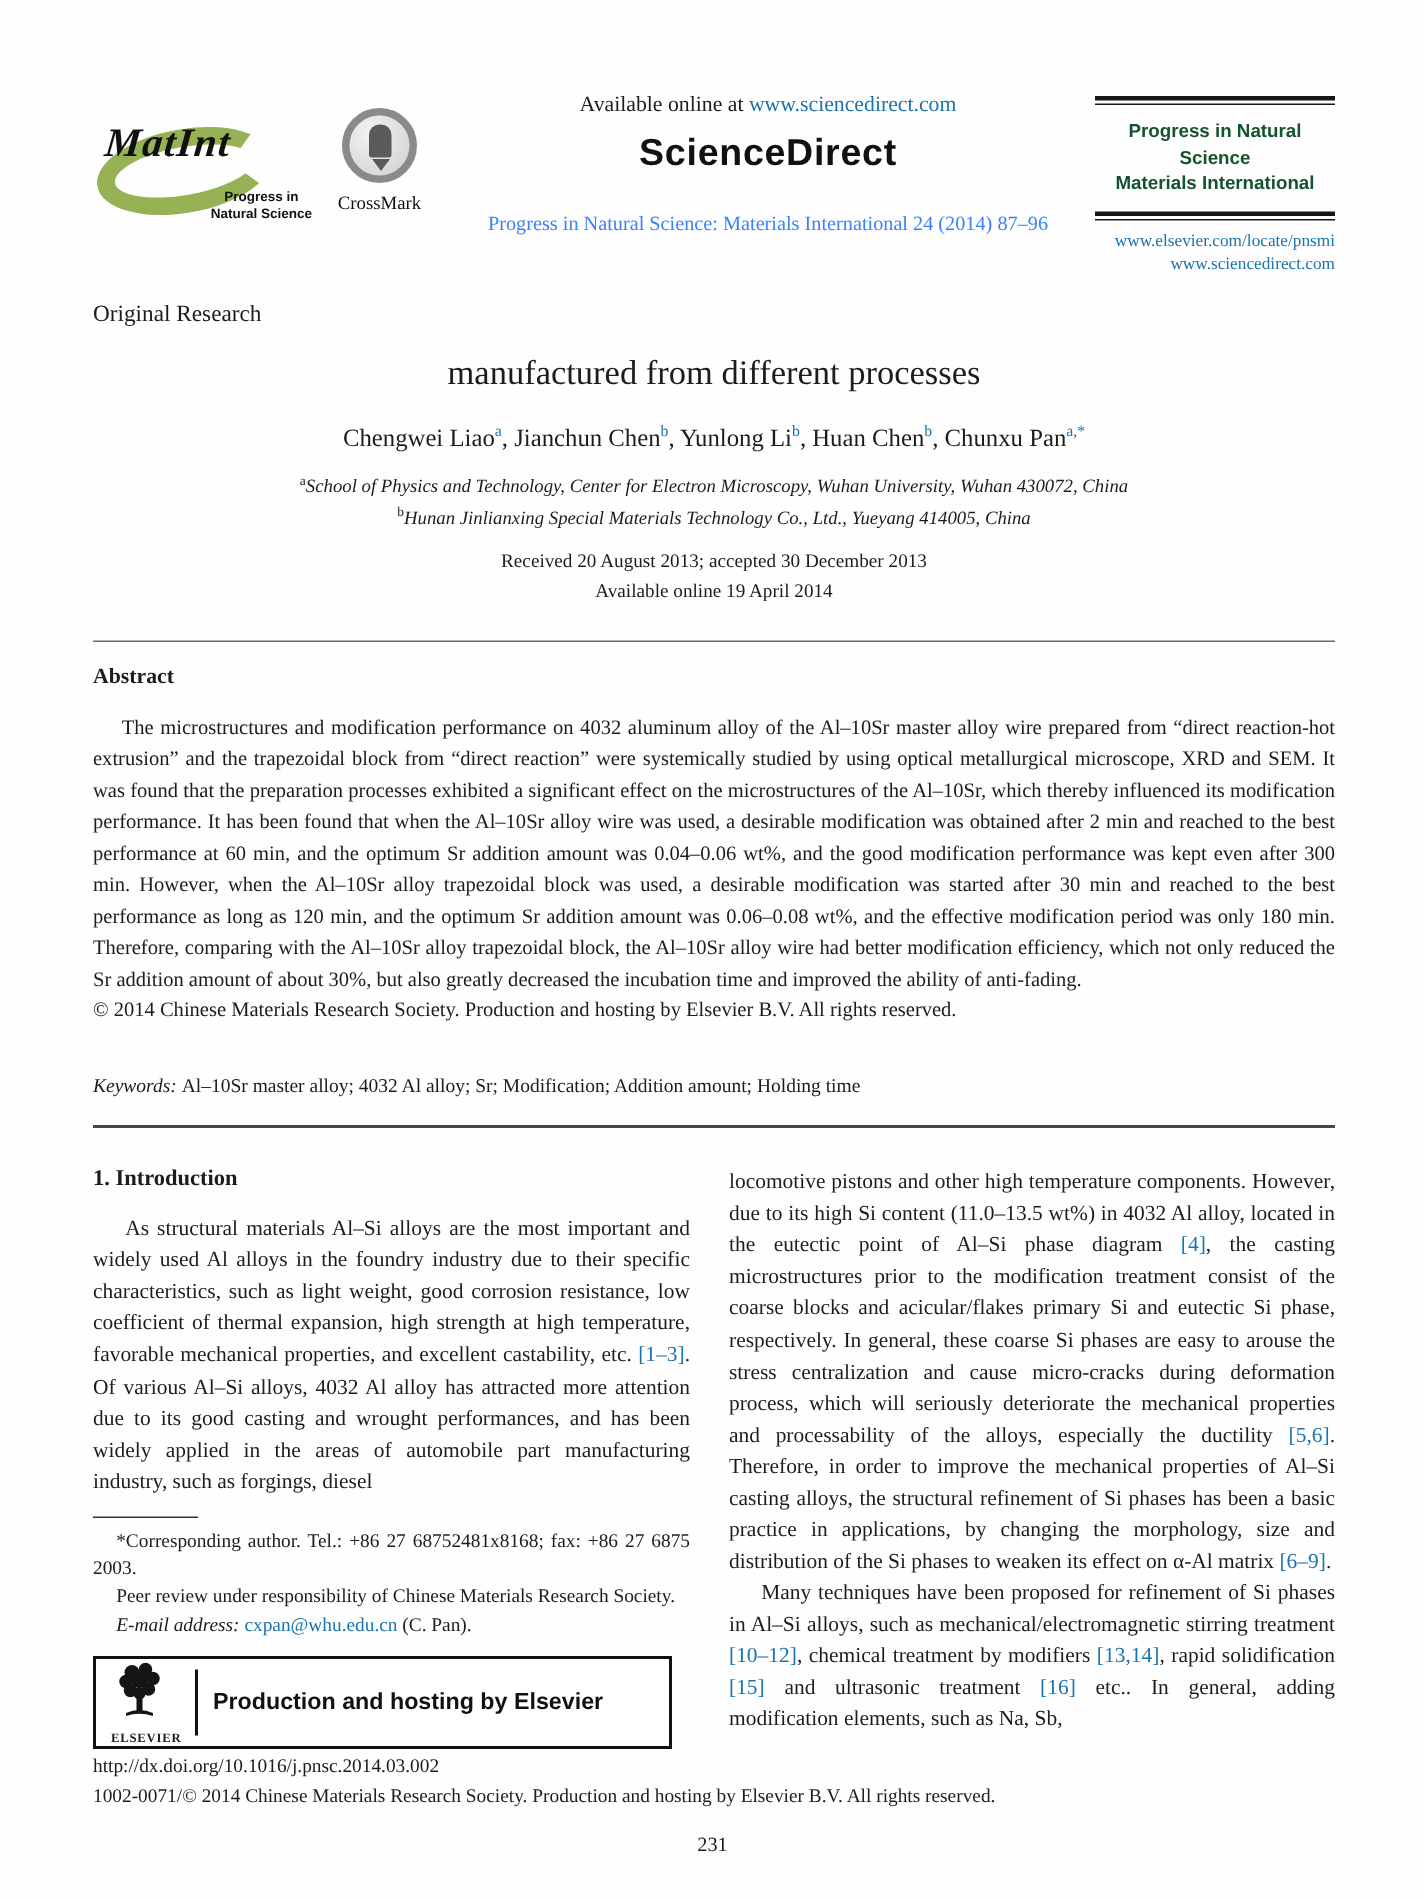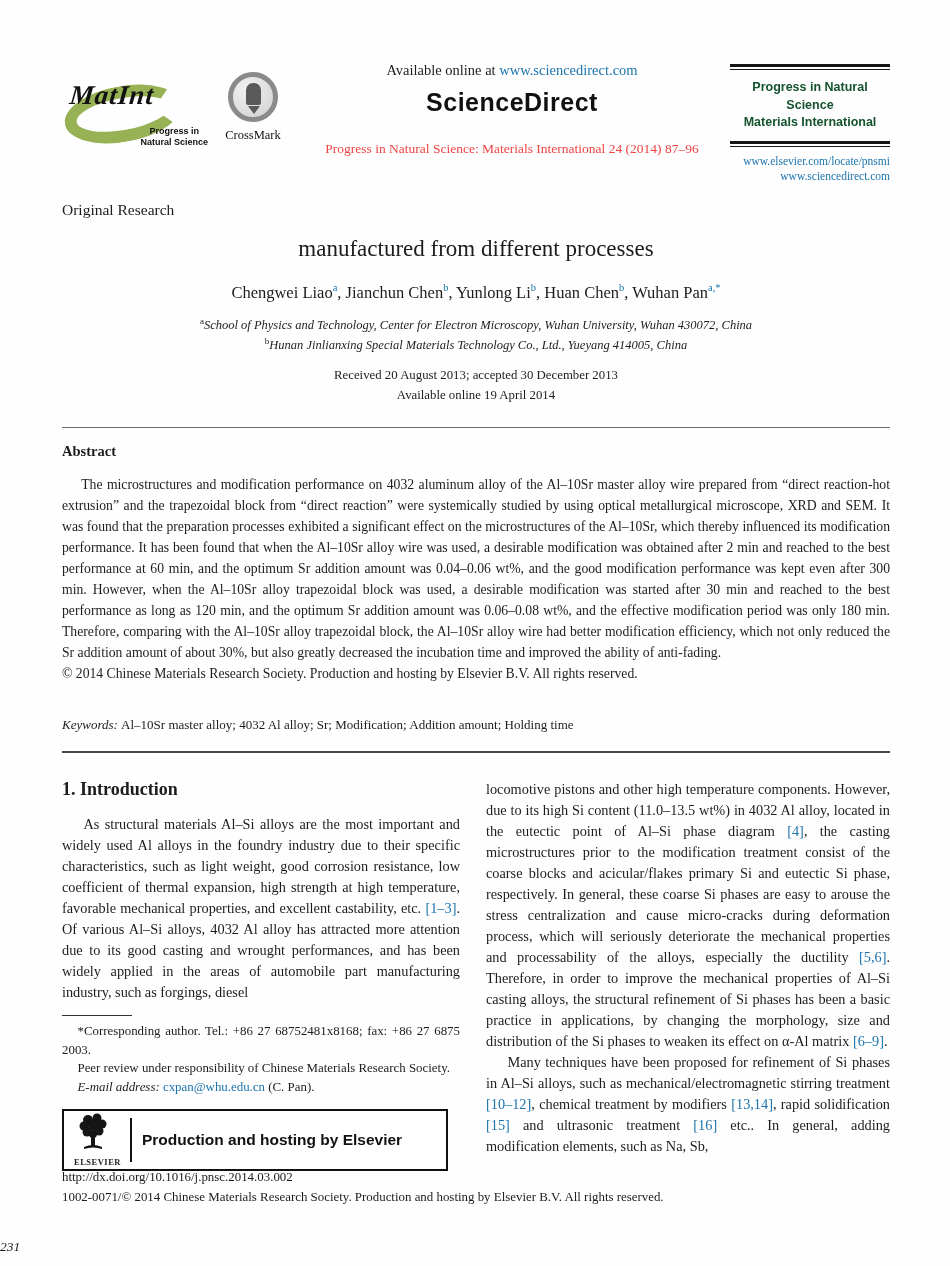--- a/index.html
+++ b/index.html
@@ -47,21 +47,21 @@
     border-left:6px solid transparent; border-right:6px solid transparent;
     border-top:8px solid #5a5a5a;
   }
   .cross .cap { font-size:12.5px; margin-top:6px; color:#111; }
   .hdr-center { flex:1; text-align:center; padding-top:6px; }
   .avail { font-size:14.5px; }
   .sd-logo {
     margin-top:9px; font-family:"Liberation Sans",sans-serif;
     font-weight:bold; font-size:25px; letter-spacing:0.5px; color:#111;
   }
-  .cite { margin-top:24px; font-size:13.5px; color:#ef4444; }
+  .cite { margin-top:24px; font-size:13.5px; color:#3b82f6; }
   .hdr-right { width:160px; padding-top:8px; }
   .dbl { border-top:3px solid #161616; }
   .dbl:after { content:""; display:block; margin-top:2px; border-top:1.5px solid #161616; }
   .jbox {
     text-align:center; font-family:"Liberation Sans",sans-serif;
     font-weight:bold; font-size:12.5px; line-height:1.4; padding:9px 0; color:#14532d;
   }
   .urls { text-align:right; font-size:11.5px; line-height:1.35; margin-top:7px; }
 
   
@@ -83,40 +83,40 @@
     margin-top:15px; font-size:13.7px; line-height:1.53;
     text-align:justify; text-indent:1.4em;
   }
   .abs-c { font-size:13.7px; line-height:1.53; }
   .kw { margin-top:32px; font-size:13px; }
 
   
   .cols { display:flex; gap:26px; margin-top:26px; }
   .col-l { width:398px; }
   .col-r { flex:1; }
-  .sec-h { font-weight:bold; font-size:18px; margin-bottom:14px; }
+  .sec-h { font-weight:bold; font-size:15px; margin-bottom:14px; }
   .para { font-size:14.3px; line-height:1.47; text-align:justify; }
   .indent { text-indent:1.5em; }
 
   
   .fn-sep { width:70px; border-top:1px solid #333; margin-top:12px; }
   .fnote { margin-top:6px; font-size:12.9px; line-height:1.45; text-align:justify; }
   .fnote .hang { text-indent:1.2em; }
   .ebox {
     margin-top:12px; width:386px; height:62px; border:2px solid #111;
     display:flex; align-items:center; padding:4px 10px; background:#fff;
   }
   .etree { text-align:left; width:52px; }
   .etree .ecap { font-size:8.5px; font-weight:bold; letter-spacing:0.5px; margin-top:1px; }
   .ediv { width:2px; height:44px; background:#111; margin:0 10px 0 4px; }
   .elabel { font-family:"Liberation Sans",sans-serif; font-weight:bold; font-size:15.5px; color:#111;text-align:center; }
 
   
   .footer { position:absolute; left:62px; right:60px; bottom:58px; font-size:12.9px; line-height:1.6; }
-  .pageno { position:absolute; left:0; right:0; bottom:11px; text-align:left; font-size:13.5px;font-style:italic; }
+  .pageno { position:absolute; left:0; right:0; bottom:28px; text-align:center; font-size:13.5px; }
 </style>
 </head>
 <body>
 
 <div class="page">
   <div class="inner">
 
     <div class="hdr">
       <div class="hdr-left">
         <div class="matint">
@@ -154,21 +154,21 @@
           <div class="lnk">www.elsevier.com/locate/pnsmi</div>
           <div class="lnk">www.sciencedirect.com</div>
         </div>
       </div>
     </div>
 
     <div class="orig">Original Research</div>
     <div class="title">
       <div>manufactured from different processes</div>
     </div>
-    <div class="authors"><span>Chengwei Liao</span><sup>a</sup>, <span>Jianchun Chen</span><sup>b</sup>, <span>Yunlong Li</span><sup>b</sup>, <span>Huan Chen</span><sup>b</sup>, <span>Wuhan Pan</span><sup>a,*</sup></div>
+    <div class="authors"><span>Chengwei Liao</span><sup>a</sup>, <span>Jianchun Chen</span><sup>b</sup>, <span>Yunlong Li</span><sup>b</sup>, <span>Huan Chen</span><sup>b</sup>, <span>Chunxu Pan</span><sup>a,*</sup></div>
     <div class="affils">
         <div><sup>a</sup><span class="aff">School of Physics and Technology, Center for Electron Microscopy, Wuhan University, Wuhan 430072, China</span></div>
         <div><sup>b</sup><span class="aff">Hunan Jinlianxing Special Materials Technology Co., Ltd., Yueyang 414005, China</span></div>
       </div>
     <div class="dates">
       <div>Received 20 August 2013; accepted 30 December 2013</div>
       <div>Available online 19 April 2014</div>
     </div>
 
     <div class="rule-thin"></div>

